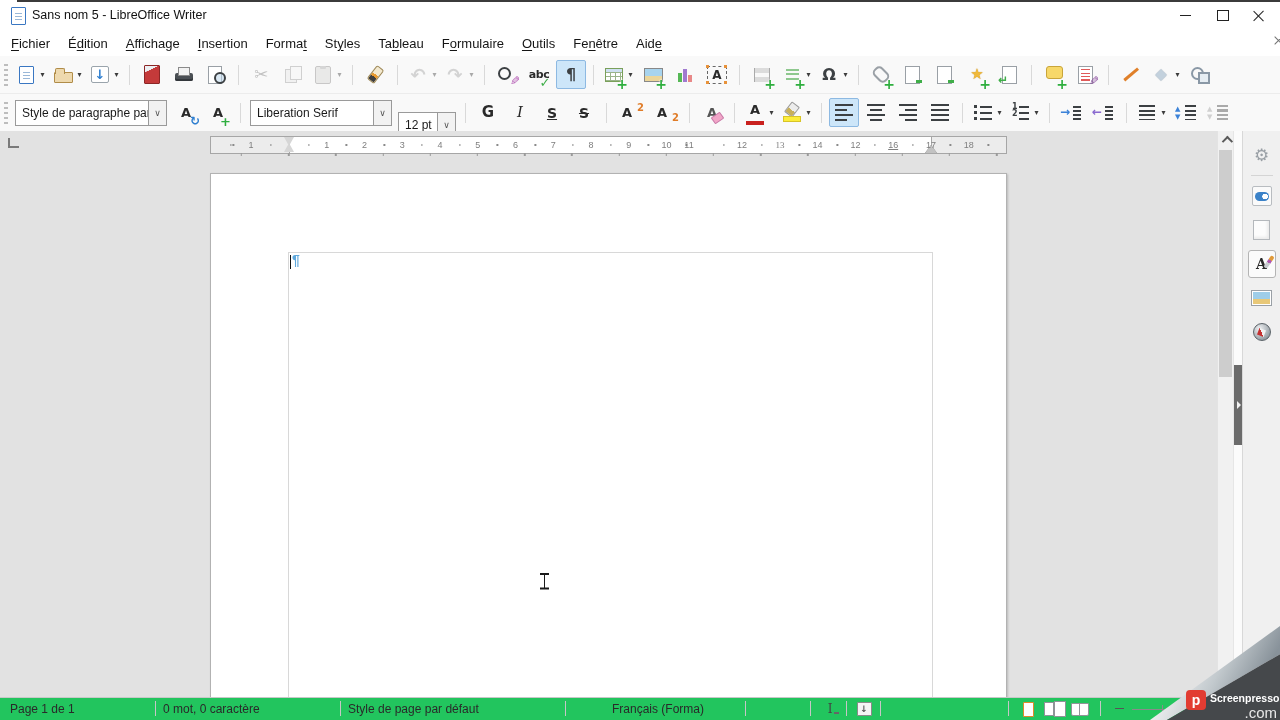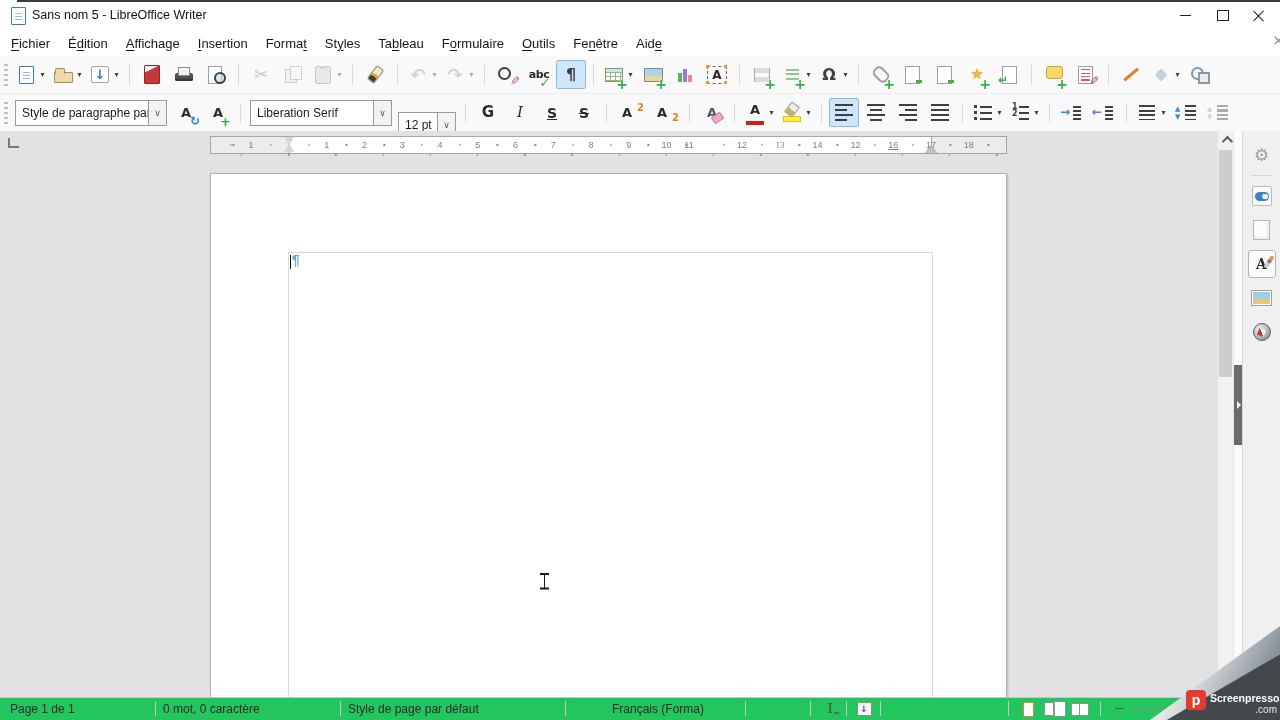--- a/index.html
+++ b/index.html
@@ -186,21 +186,21 @@
   #zoom-track{position:absolute;left:1132px;top:10.5px;width:128px;height:1.3px;background:#8a8a8a;}
   #zoom-tick{position:absolute;left:1162px;top:7px;width:1.3px;height:8px;background:#8a8a8a;}
   #zoom-handle{position:absolute;left:1226px;top:5px;width:11px;height:11px;border-radius:50%;background:#fdfdfd;border:1px solid #777;}
 
   
   #watermark{position:absolute;left:1150px;top:626px;width:130px;height:94px;z-index:60;}
   #wm-curl{position:absolute;inset:0;background:linear-gradient(118deg,#fdfdfd 18%,#c2c9cd 52%,#88929a 78%);clip-path:polygon(0 100%,100% 0,100% 30%,13% 100%);}
   #wm-dark{position:absolute;inset:0;background:#45484b;clip-path:polygon(13% 100%,100% 30%,100% 100%);}
   #wm-logo{position:absolute;left:36px;top:64px;width:20px;height:20px;background:#e23c32;border-radius:4px;color:#fff;font-weight:bold;font-size:14px;display:flex;align-items:center;justify-content:center;}
   #wm-brand{position:absolute;left:60px;top:66px;color:#fff;font-weight:bold;font-size:10.5px;}
-  #wm-suffix{position:absolute;right:3px;top:78px;color:#e8e8e8;font-size:10px;}
+  #wm-suffix{position:absolute;right:3px;top:78px;color:#e8e8e8;font-size:15px;}
 </style>
 </head>
 <body>
 
 <div id="top-strip"></div>
 
 <div id="titlebar">
   <span id="title-icon" class="ic ic-new-doc"></span>
   <span id="title-text">Sans nom 5 - LibreOffice Writer</span>
   <span class="wbtn" id="btn-min">

